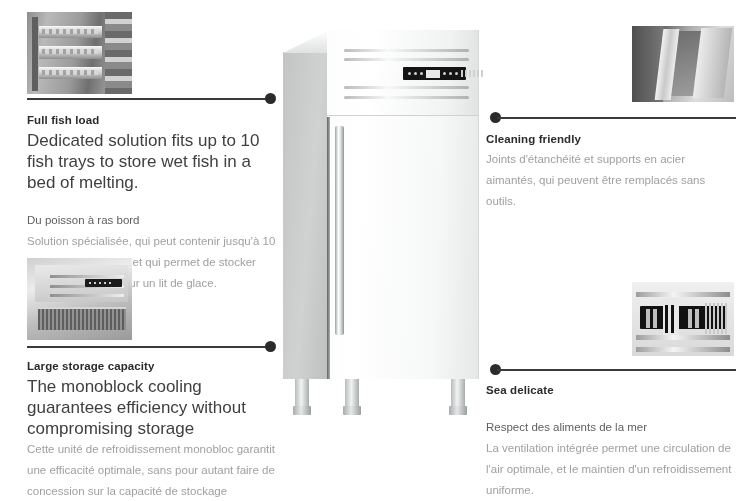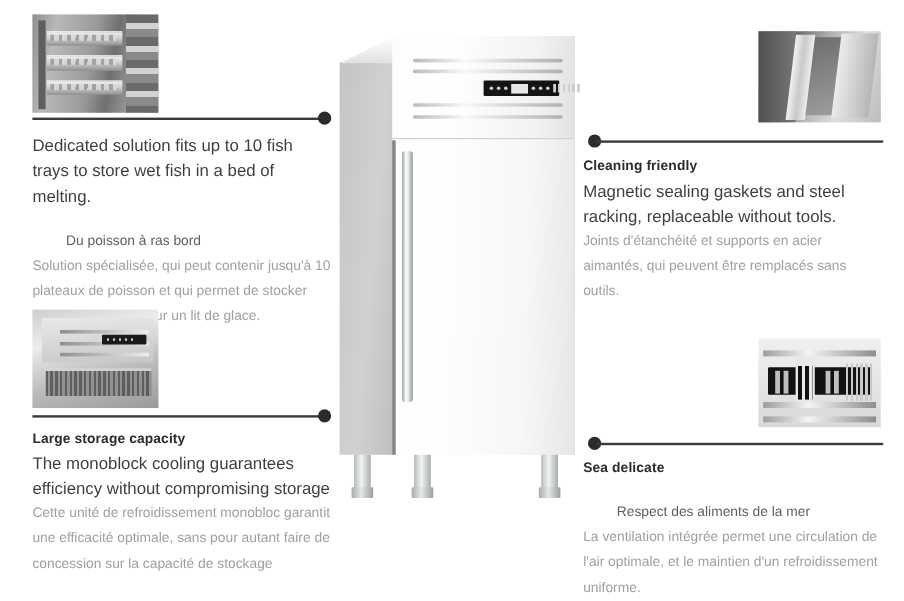--- a/index.html
+++ b/index.html
@@ -30,26 +30,26 @@
 
   
   .block { position: absolute; }
   .block.left  { text-align: left; }
   .block.right { text-align: left; }
   .b-title {
     font-size: 11.5px; font-weight: bold; color: #2b2b2b;
     line-height: 19px; letter-spacing: .1px;
   }
   .b-body {
-    font-size: 14px; color: #3f3f3f;
+    font-size: 17px; color: #3f3f3f;
     line-height: 21px;
   }
   .b-subtitle {
     font-size: 11.5px; color: #606060;
-    line-height: 21px; margin-top: 17px; margin-left: 28px;
+    line-height: 21px; margin-top: 17px;
   }
   .b-subbody {
     font-size: 11.5px; color: #a0a0a0;
     line-height: 21px;
   }
 
   
   .thumb {
     position: absolute; overflow: hidden;
     background: #e3e3e3;
@@ -179,20 +179,21 @@
       <div class="rackcol"></div>
     </div>
   </div>
 
   <div class="connector conn-left" style="left:27px; top:93px; width:249px;">
     <div class="rule"></div>
     <div class="dot"></div>
   </div>
 
   <div class="block left" style="left:27px; top:111px; width:250px;">
+    <div class="b-title">Full fish load</div>
     <div class="b-body">Dedicated solution fits up to 10 fish trays to store wet fish in a bed of melting.</div>
     <div class="b-subtitle">Du poisson à ras bord</div>
     <div class="b-subbody">Solution spécialisée, qui peut contenir jusqu'à 10 plateaux de poisson et qui permet de stocker votre poisson frais sur un lit de glace.</div>
   </div>
 
   <div class="thumb t-mono" style="left:27px; top:258px; width:105px; height:82px;">
     <div class="ph">
       <div class="slab"></div>
       <div class="vslot v1"></div>
       <div class="vslot v2"></div>
@@ -222,21 +223,20 @@
     </div>
   </div>
 
   <div class="connector conn-right" style="left:490px; top:112px; width:246px;">
     <div class="dot"></div>
     <div class="rule"></div>
   </div>
 
   <div class="block right" style="left:486px; top:130px; width:250px;">
     <div class="b-title">Cleaning friendly</div>
-    <div class="b-body">Magnetic sealing gaskets and steel racking, replaceable without tools.</div>
     <div class="b-subbody">Joints d'étanchéité et supports en acier aimantés, qui peuvent être remplacés sans outils.</div>
   </div>
 
   <div class="thumb t-panel" style="left:632px; top:282px; width:102px; height:74px;">
     <div class="ph">
       <div class="band b1"></div>
       <div class="strip"></div>
       <div class="led" style="left:14%;"></div>
       <div class="led" style="left:21%;"></div>
       <div class="led" style="left:55%;"></div>

